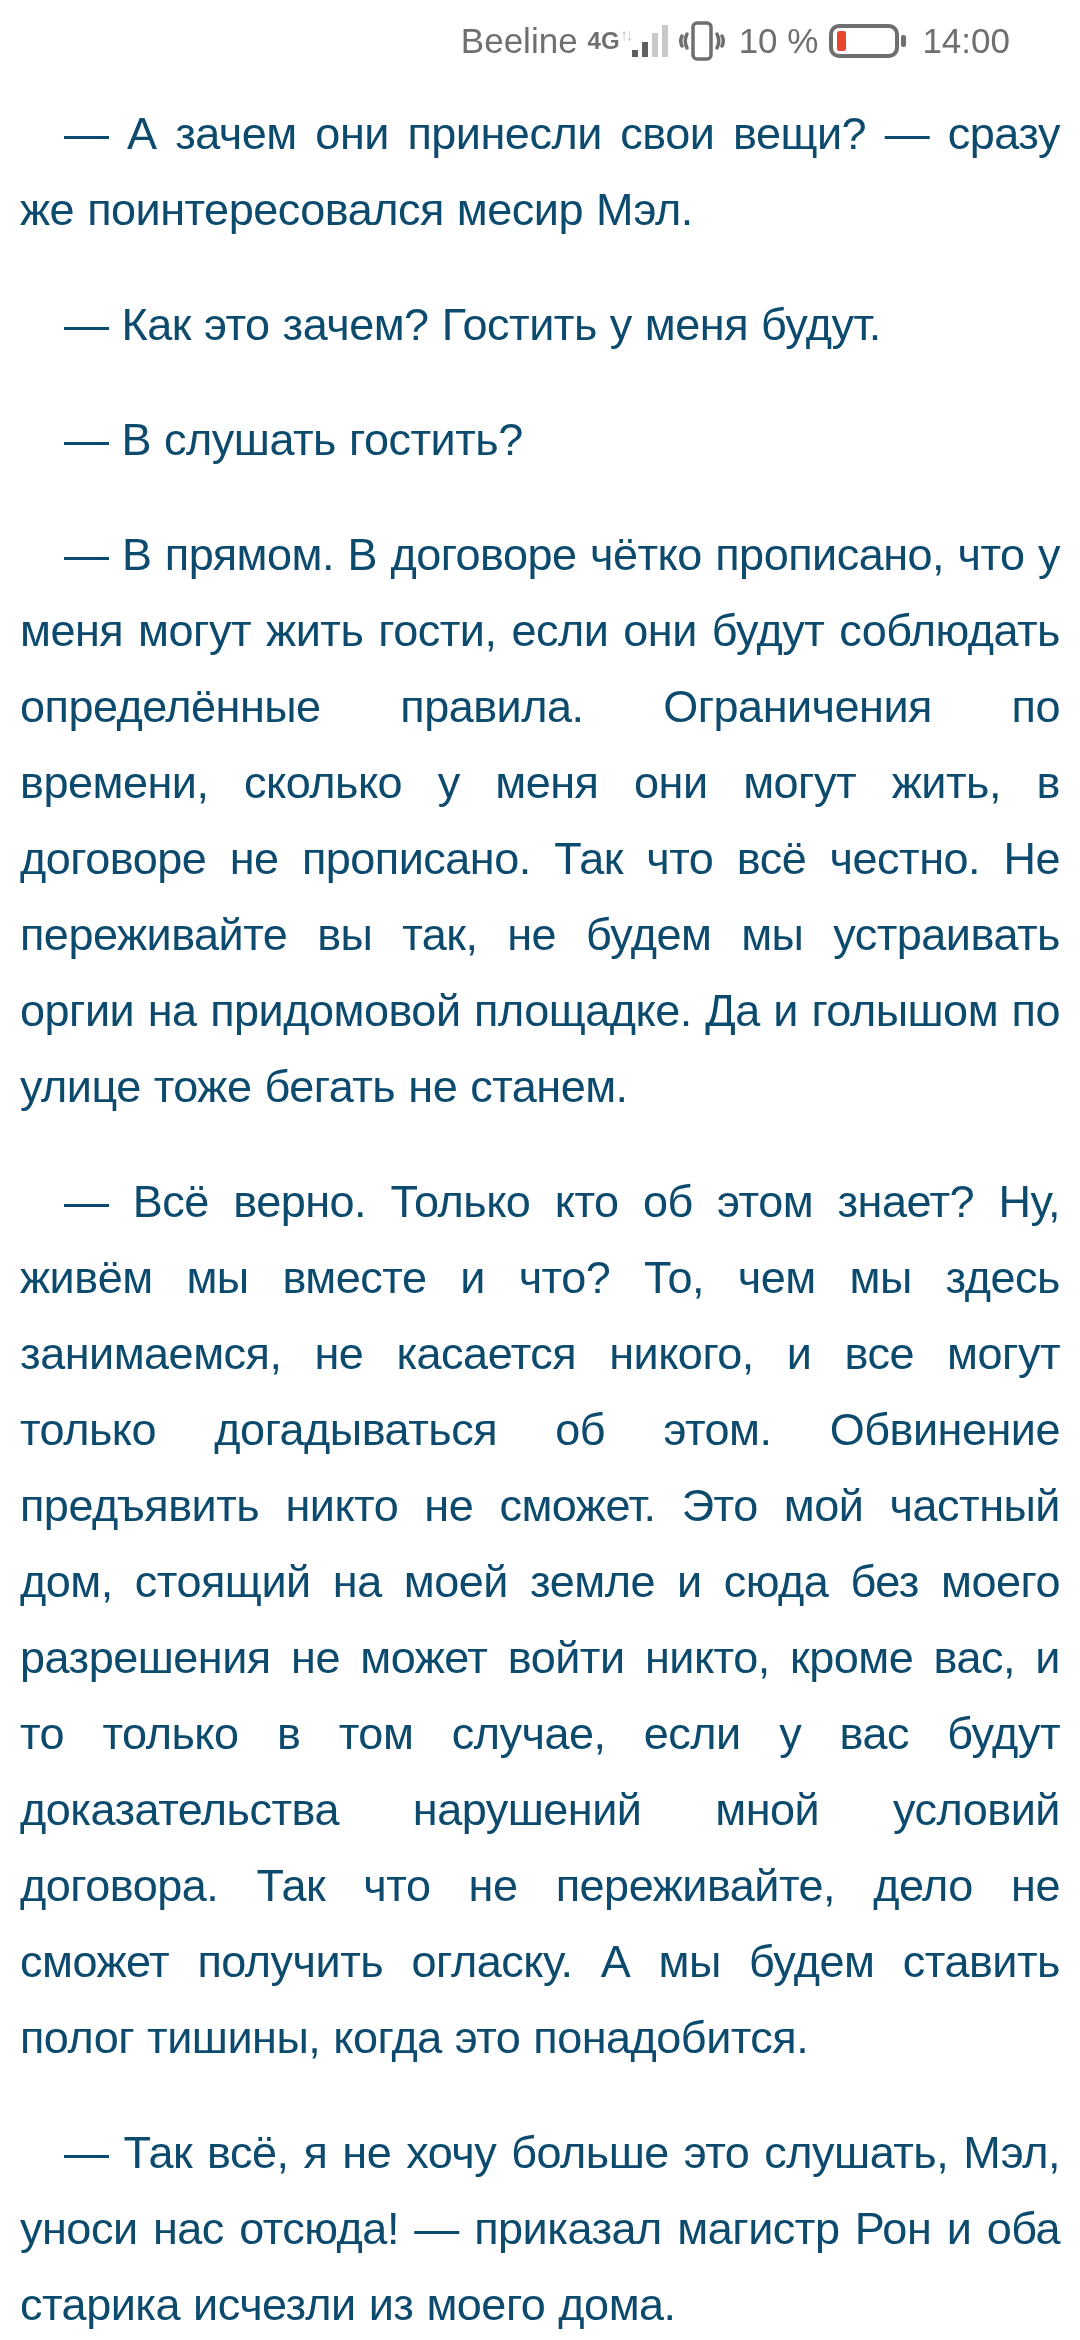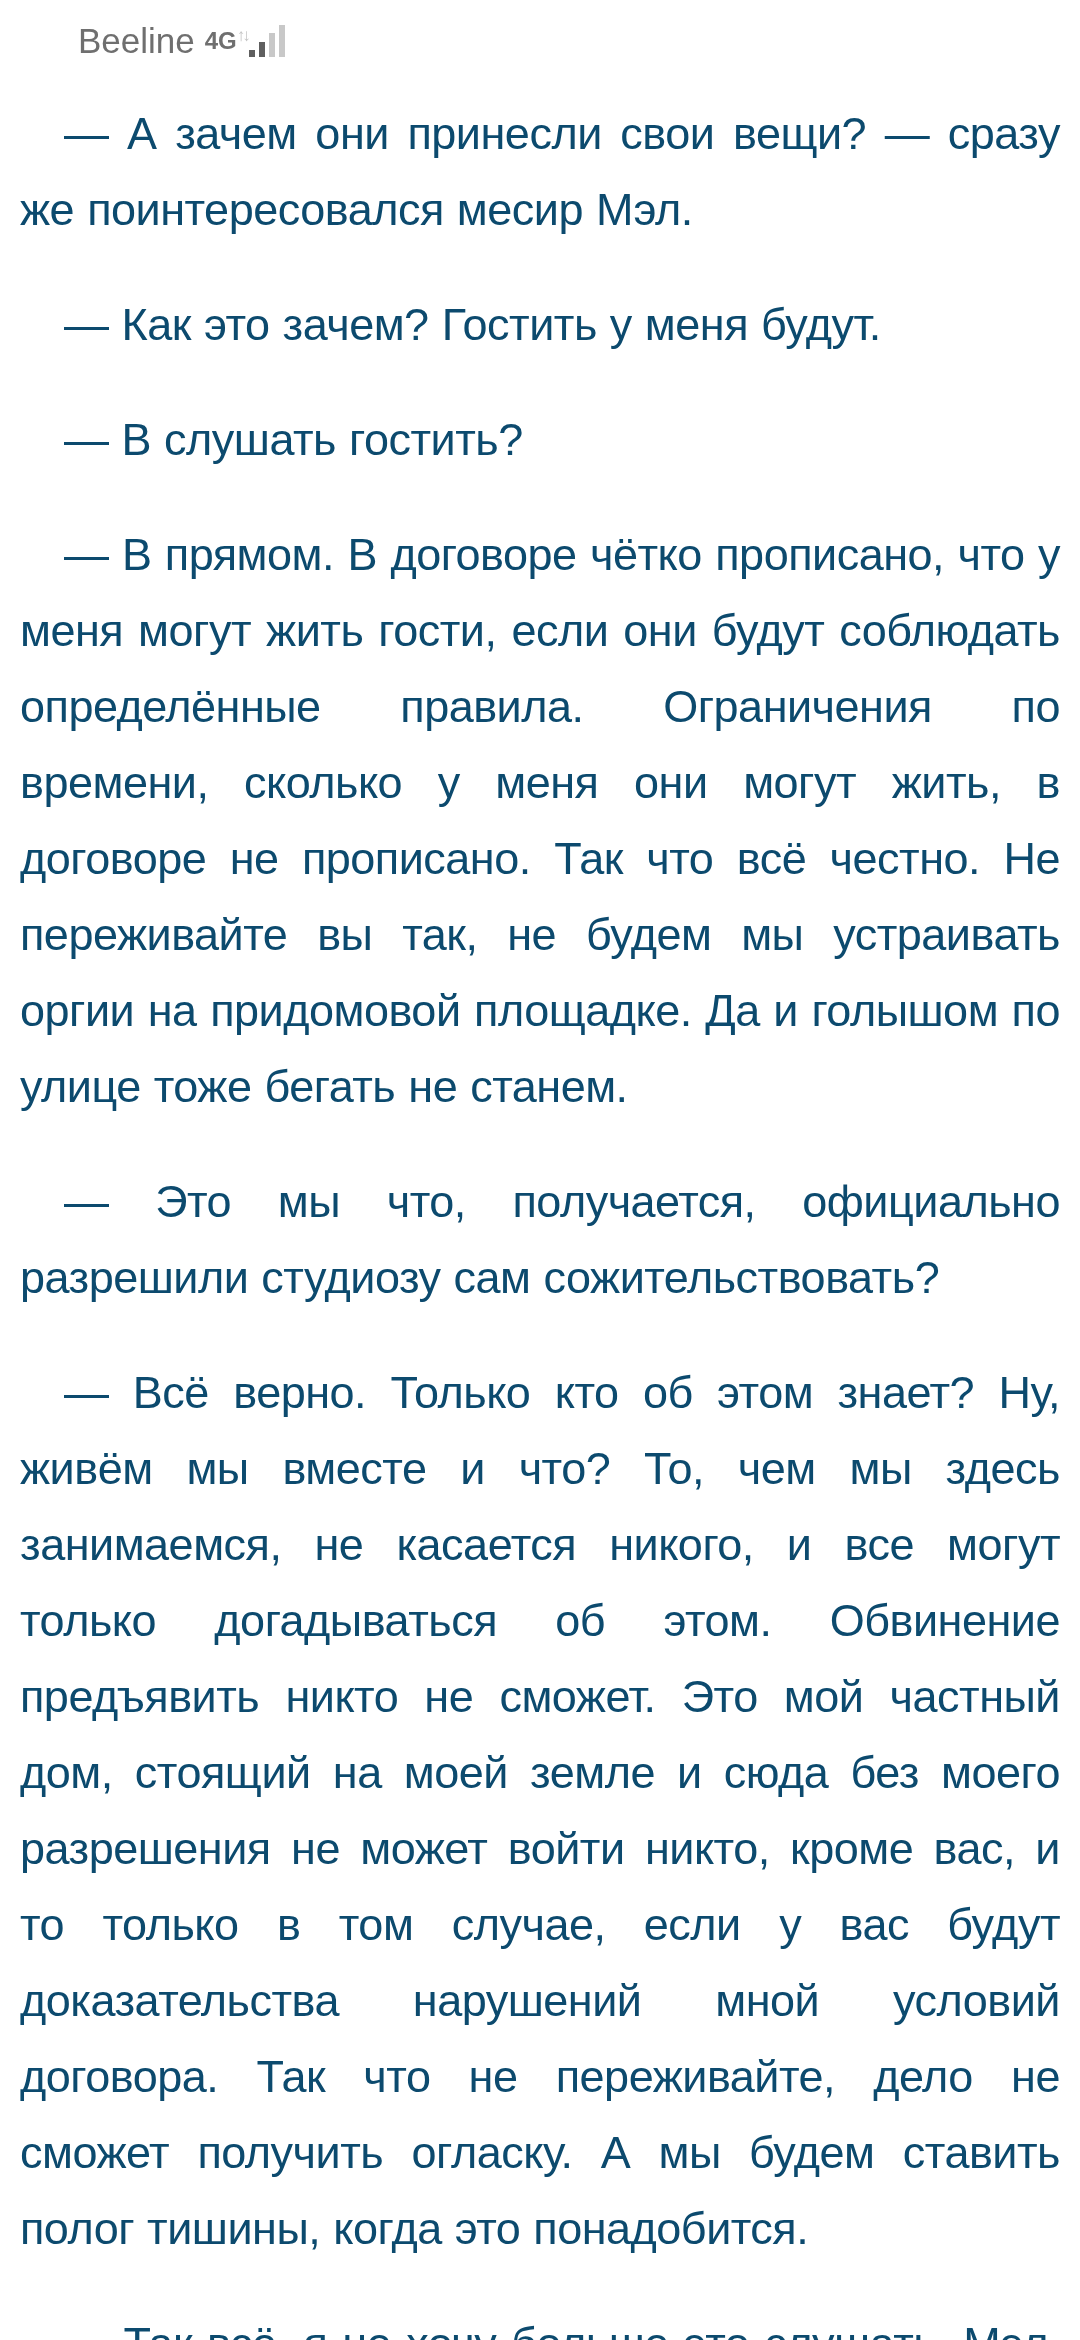--- a/index.html
+++ b/index.html
@@ -8,21 +8,21 @@
     width: 1080px;
     height: 2340px;
     background: #ffffff;
     overflow: hidden;
     font-family: "Liberation Sans", "DejaVu Sans", sans-serif;
   }
   .status-bar {
     height: 72px;
     display: flex;
     align-items: center;
-    justify-content: space-between;
+    justify-content: flex-end;
     padding: 10px 70px 0 78px;
     box-sizing: border-box;
     color: #6f6f6f;
     font-size: 35px;
     user-select: none;
   }
   .sb-left, .sb-right {
     display: flex;
     align-items: center;
   }
@@ -77,32 +77,51 @@
     </span>
     <span class="icon">
       <svg width="42" height="38" viewBox="0 0 42 38">
         <rect x="1" y="28" width="6" height="7" fill="#5f5f5f"></rect>
         <rect x="11" y="20" width="6" height="15" fill="#5f5f5f"></rect>
         <rect x="21" y="11" width="6" height="24" fill="#c8c8c8"></rect>
         <rect x="31" y="3" width="6" height="32" fill="#c8c8c8"></rect>
       </svg>
     </span>
   </div>
+  <div class="sb-right">
+    <span class="icon">
+      <svg width="46" height="48" viewBox="0 0 46 48" fill="none" stroke="#6f6f6f" stroke-width="3.5" stroke-linecap="round">
+        <rect x="14" y="6" width="18" height="36" rx="4"></rect>
+        <path d="M8 17 q-3.5 7 0 14"></path>
+        <path d="M3 19 q-2.5 5 0 10"></path>
+        <path d="M38 17 q3.5 7 0 14"></path>
+        <path d="M43 19 q2.5 5 0 10"></path>
+      </svg>
+    </span>
+    <span class="battery-text">10 %</span>
+    <span class="icon">
+      <svg width="80" height="46" viewBox="0 0 80 46">
+        <rect x="3" y="8" width="66" height="30" rx="8" fill="none" stroke="#6f6f6f" stroke-width="4"></rect>
+        <rect x="9" y="13" width="9" height="20" rx="2.5" fill="#e8442e"></rect>
+        <rect x="73" y="17" width="5" height="12" rx="2.2" fill="#6f6f6f"></rect>
+      </svg>
+    </span>
+    <span class="time">14:00</span>
+  </div>
 </header>
 
 <main class="reader">
   <article>
 
       <p>— А зачем они принесли свои вещи? — сразу же поинтересовался месир Мэл.</p>
 
       <p>— Как это зачем? Гостить у меня будут.</p>
 
       <p>— В слушать гостить?</p>
 
       <p>— В прямом. В договоре чётко прописано, что у меня могут жить гости, если они будут соблюдать определённые правила. Ограничения по времени, сколько у меня они могут жить, в договоре не прописано. Так что всё честно. Не переживайте вы так, не будем мы устраивать оргии на придомовой площадке. Да и голышом по улице тоже бегать не станем.</p>
 
-      <p>— Это мы что, получается, официально разрешили студиозу сам сожительствовать?</p>
 
       <p>— Всё верно. Только кто об этом знает? Ну, живём мы вместе и что? То, чем мы здесь занимаемся, не касается никого, и все могут только догадываться об этом. Обвинение предъявить никто не сможет. Это мой частный дом, стоящий на моей земле и сюда без моего разрешения не может войти никто, кроме вас, и то только в том случае, если у вас будут доказательства нарушений мной условий договора. Так что не переживайте, дело не сможет получить огласку. А мы будем ставить полог тишины, когда это понадобится.</p>
 
       <p>— Так всё, я не хочу больше это слушать, Мэл, уноси нас отсюда! — приказал магистр Рон и оба старика исчезли из моего дома.</p>
     </article>
 </main>
 
 </body></html>

